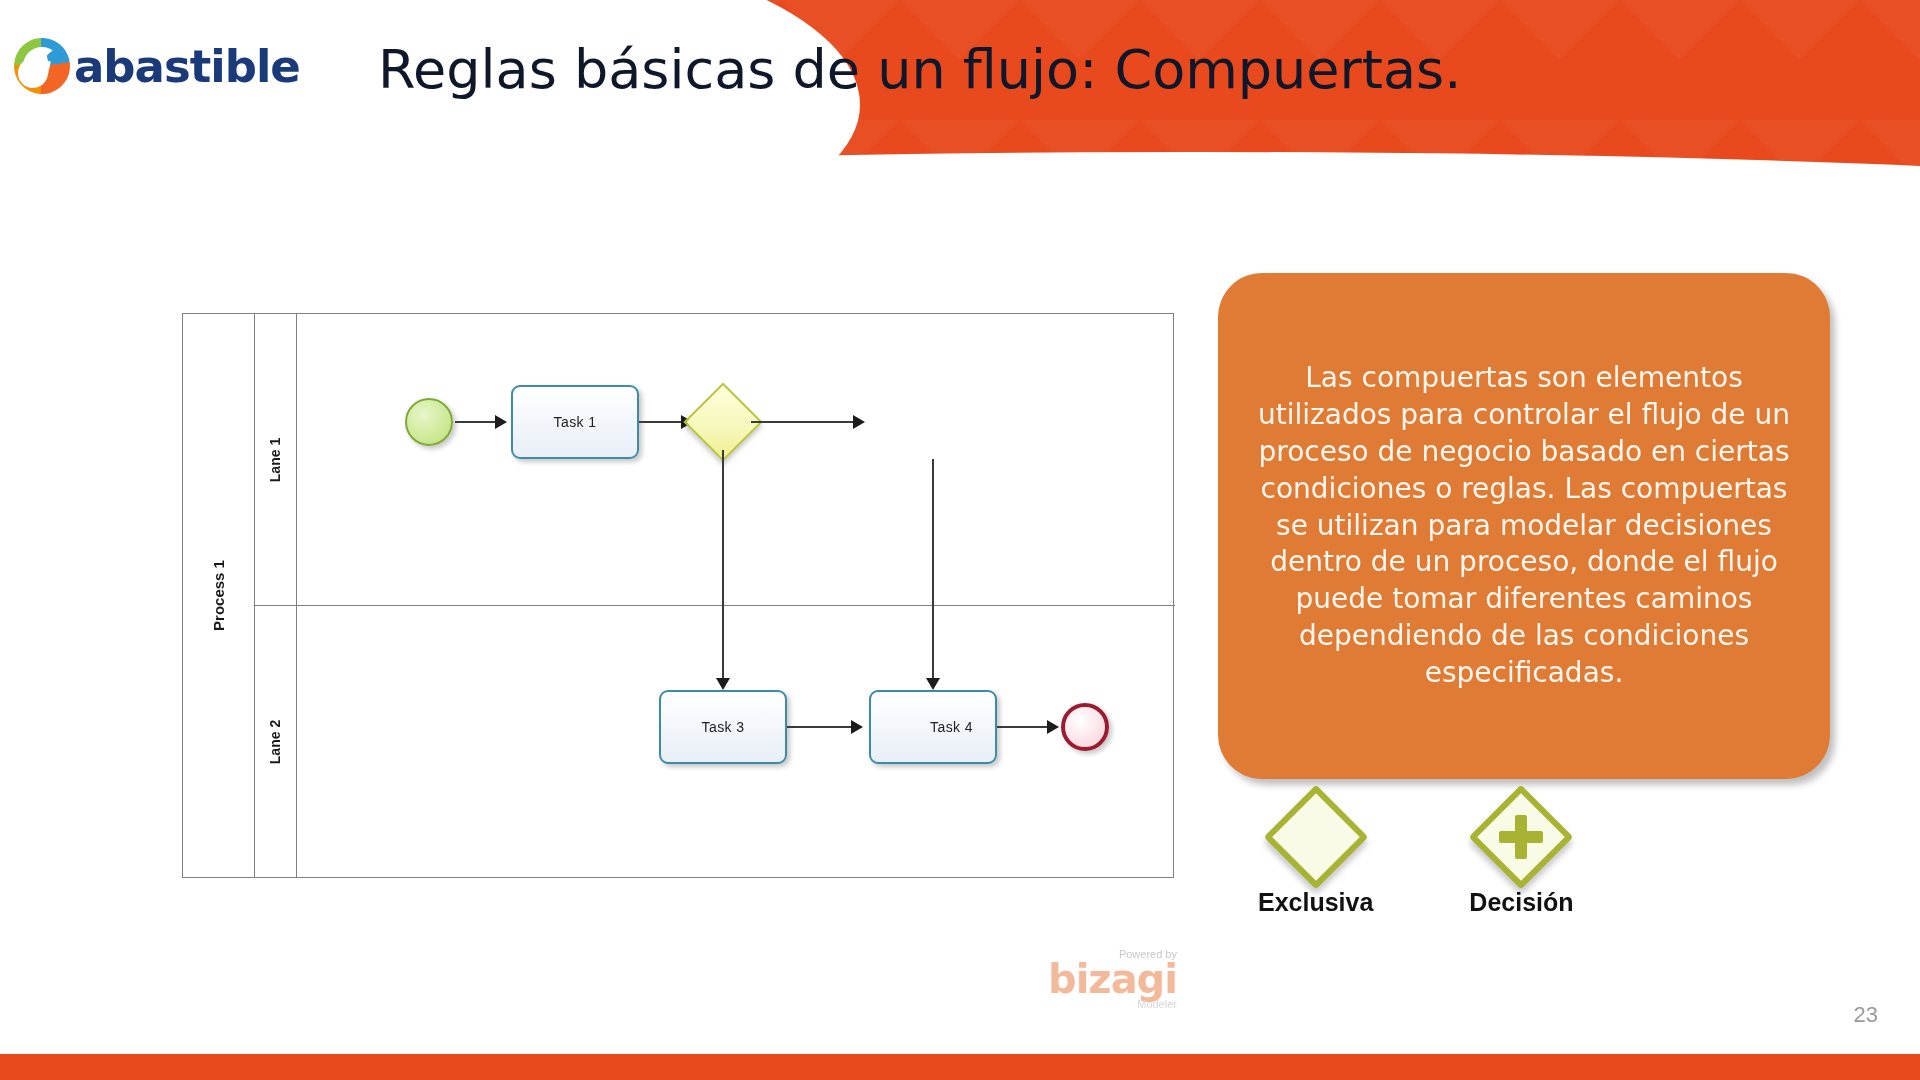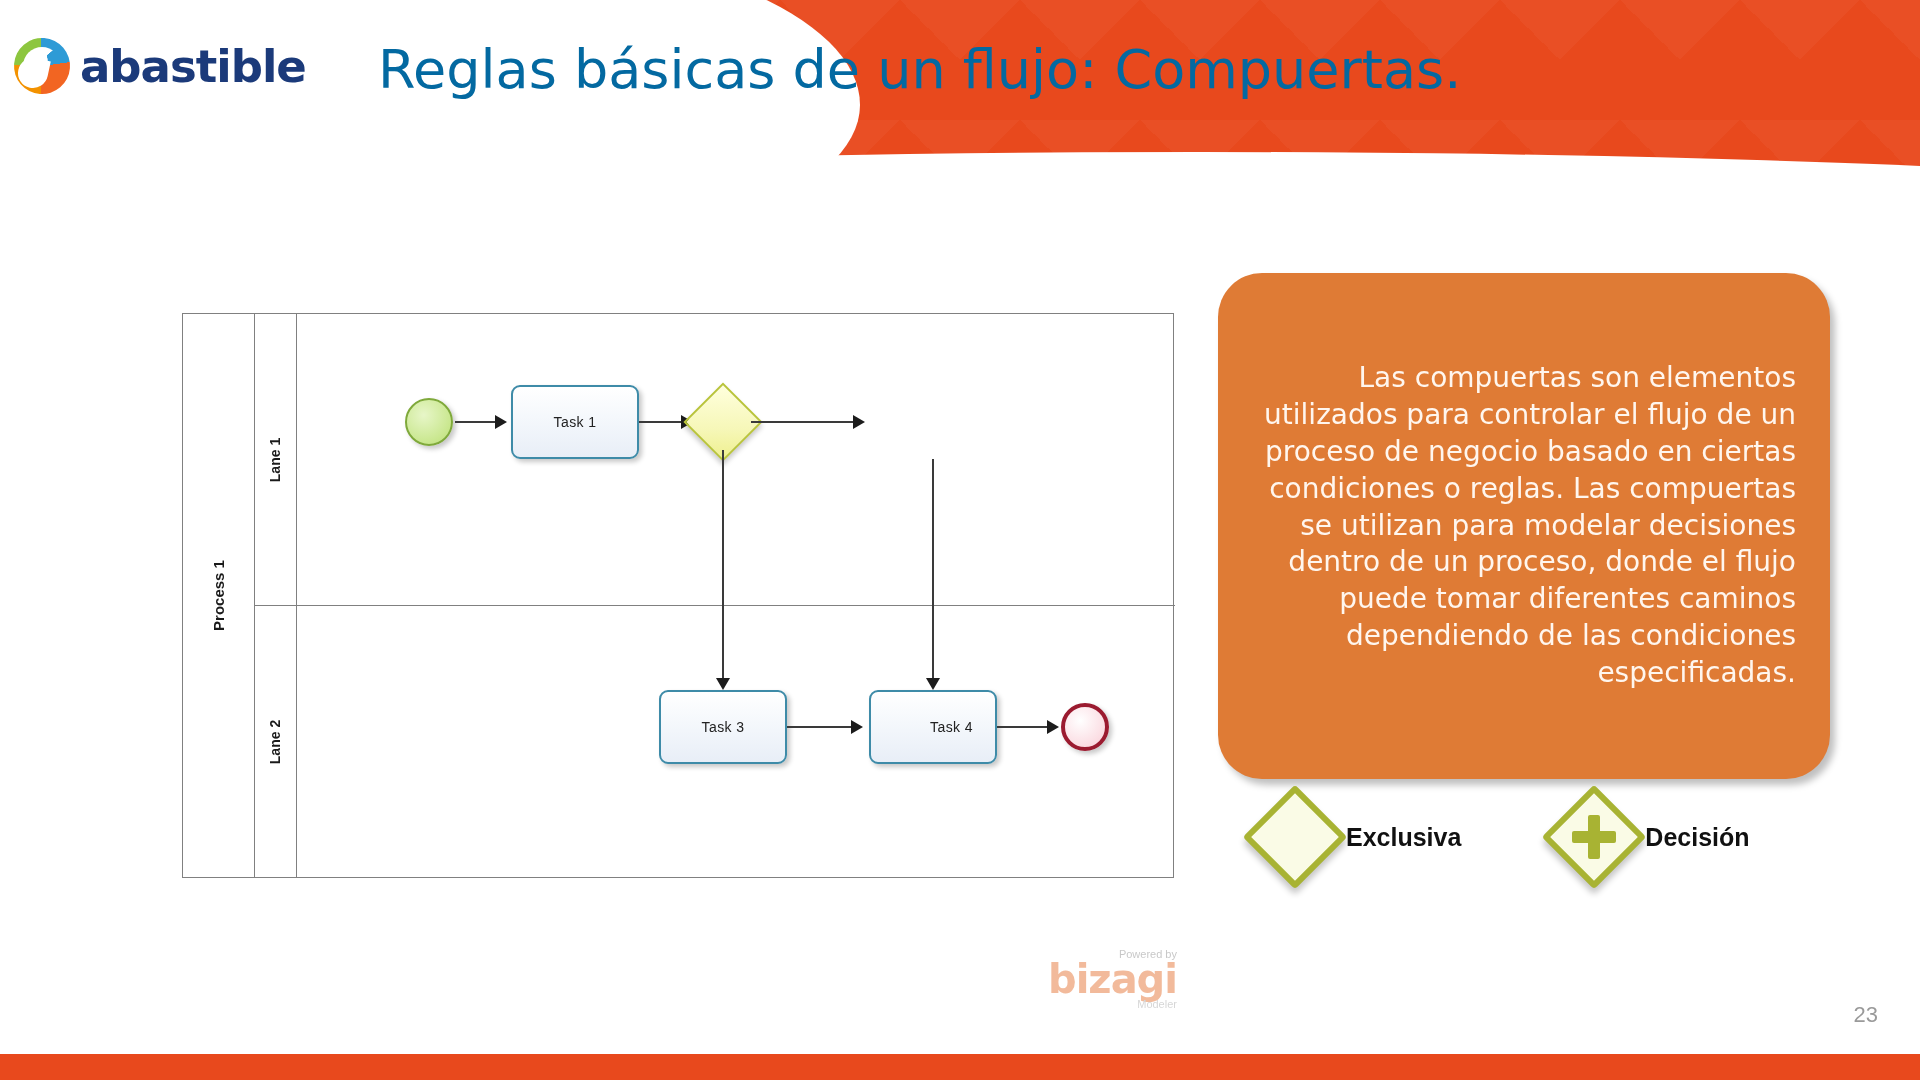--- a/index.html
+++ b/index.html
@@ -33,21 +33,21 @@
   }
   .header-wave {
     position: absolute; left: 0; bottom: -78px; width: 1920px; height: 140px;
     background: #ffffff;
     border-radius: 100% 100% 0 0 / 100% 100% 0 0;
     transform: scaleX(1.25) translateY(42px);
     transform-origin: left bottom;
   }
 
   
-  .logo { position: absolute; left: 14px; top: 38px; display: flex; align-items: center; gap: 10px; z-index: 6; justify-content: center; }
+  .logo { position: absolute; left: 14px; top: 38px; display: flex; align-items: center; gap: 4px; z-index: 6; justify-content: center; }
   .logo-mark { position: relative; width: 56px; height: 56px; }
   .logo-mark .ring {
     position: absolute; inset: 0; border-radius: 50%;
     background: conic-gradient(from 200deg, #F39200 0deg 90deg, #8DC63F 90deg 175deg, #2E9BD6 175deg 260deg, #F26522 260deg 360deg);
     transform: rotate(-18deg);
   }
   .logo-mark .swirl {
     position: absolute; left: 9px; top: 9px; width: 38px; height: 38px;
     border-radius: 50%;
     background: radial-gradient(circle at 32% 34%, #ffffff 0 34%, transparent 35%),
@@ -55,21 +55,21 @@
   }
   .logo-mark .cut {
     position: absolute; left: 4px; top: 20px; width: 30px; height: 30px;
     background: #ffffff; border-radius: 50% 0 50% 50%; transform: rotate(12deg);
   }
   .logo-text { font-size: 45px; font-weight: bold; color: #1B3A7A; letter-spacing: -1px; font-family: "DejaVu Sans", sans-serif; }
 
   
   .slide-title {
     position: absolute; left: 378px; top: 38px; z-index: 5;
-    font-size: 54px; color: #0369a1; font-weight: normal; white-space: nowrap;
+    font-size: 54px; color: #0f172a; font-weight: normal; white-space: nowrap;
     font-family: "DejaVu Sans", sans-serif;
   }
 
   
   .section-heading {
     position: absolute; left: 390px; top: 196px;
     font-size: 62px; color: #E8491D; font-weight: normal;
     font-family: "DejaVu Sans", sans-serif;
   }
 
@@ -152,27 +152,27 @@
   .bizagi .sub { font-size: 11px; color: #b5b5b5; }
 
   
   .callout {
     position: absolute; left: 1218px; top: 273px; width: 612px; height: 506px;
     background: #DF7B35; border-radius: 44px;
     box-shadow: 5px 6px 7px rgba(0,0,0,0.25);
     padding: 40px 34px; display: flex; align-items: center; justify-content: center;
   }
   .callout p {
-    color: #FFF6EE; font-size: 28px; line-height: 1.32; text-align: right;
+    color: #FFF6EE; font-size: 28px; line-height: 1.32; text-align: center;
     font-family: "DejaVu Sans", sans-serif;
   }
 
   
   .legend { position: absolute; left: 1258px; top: 800px; display: flex; gap: 96px; }
-  .legend-item { display: flex; flex-direction: row; align-items: center; gap: 14px; }
+  .legend-item { display: flex; flex-direction: column; align-items: center; gap: 14px; }
   .legend-diamond {
     position: relative; width: 74px; height: 74px; transform: rotate(45deg);
     border: 6px solid #A8B333; border-radius: 4px;
     background: #FAFBE6;
     box-shadow: 4px 4px 6px rgba(0,0,0,0.22);
   }
   .legend-x { position: absolute; inset: 0; }
   .legend-x::before, .legend-x::after {
     content: ""; position: absolute; left: 50%; top: 50%;
     width: 44px; height: 12px; background: #A8B333; border-radius: 2px;

